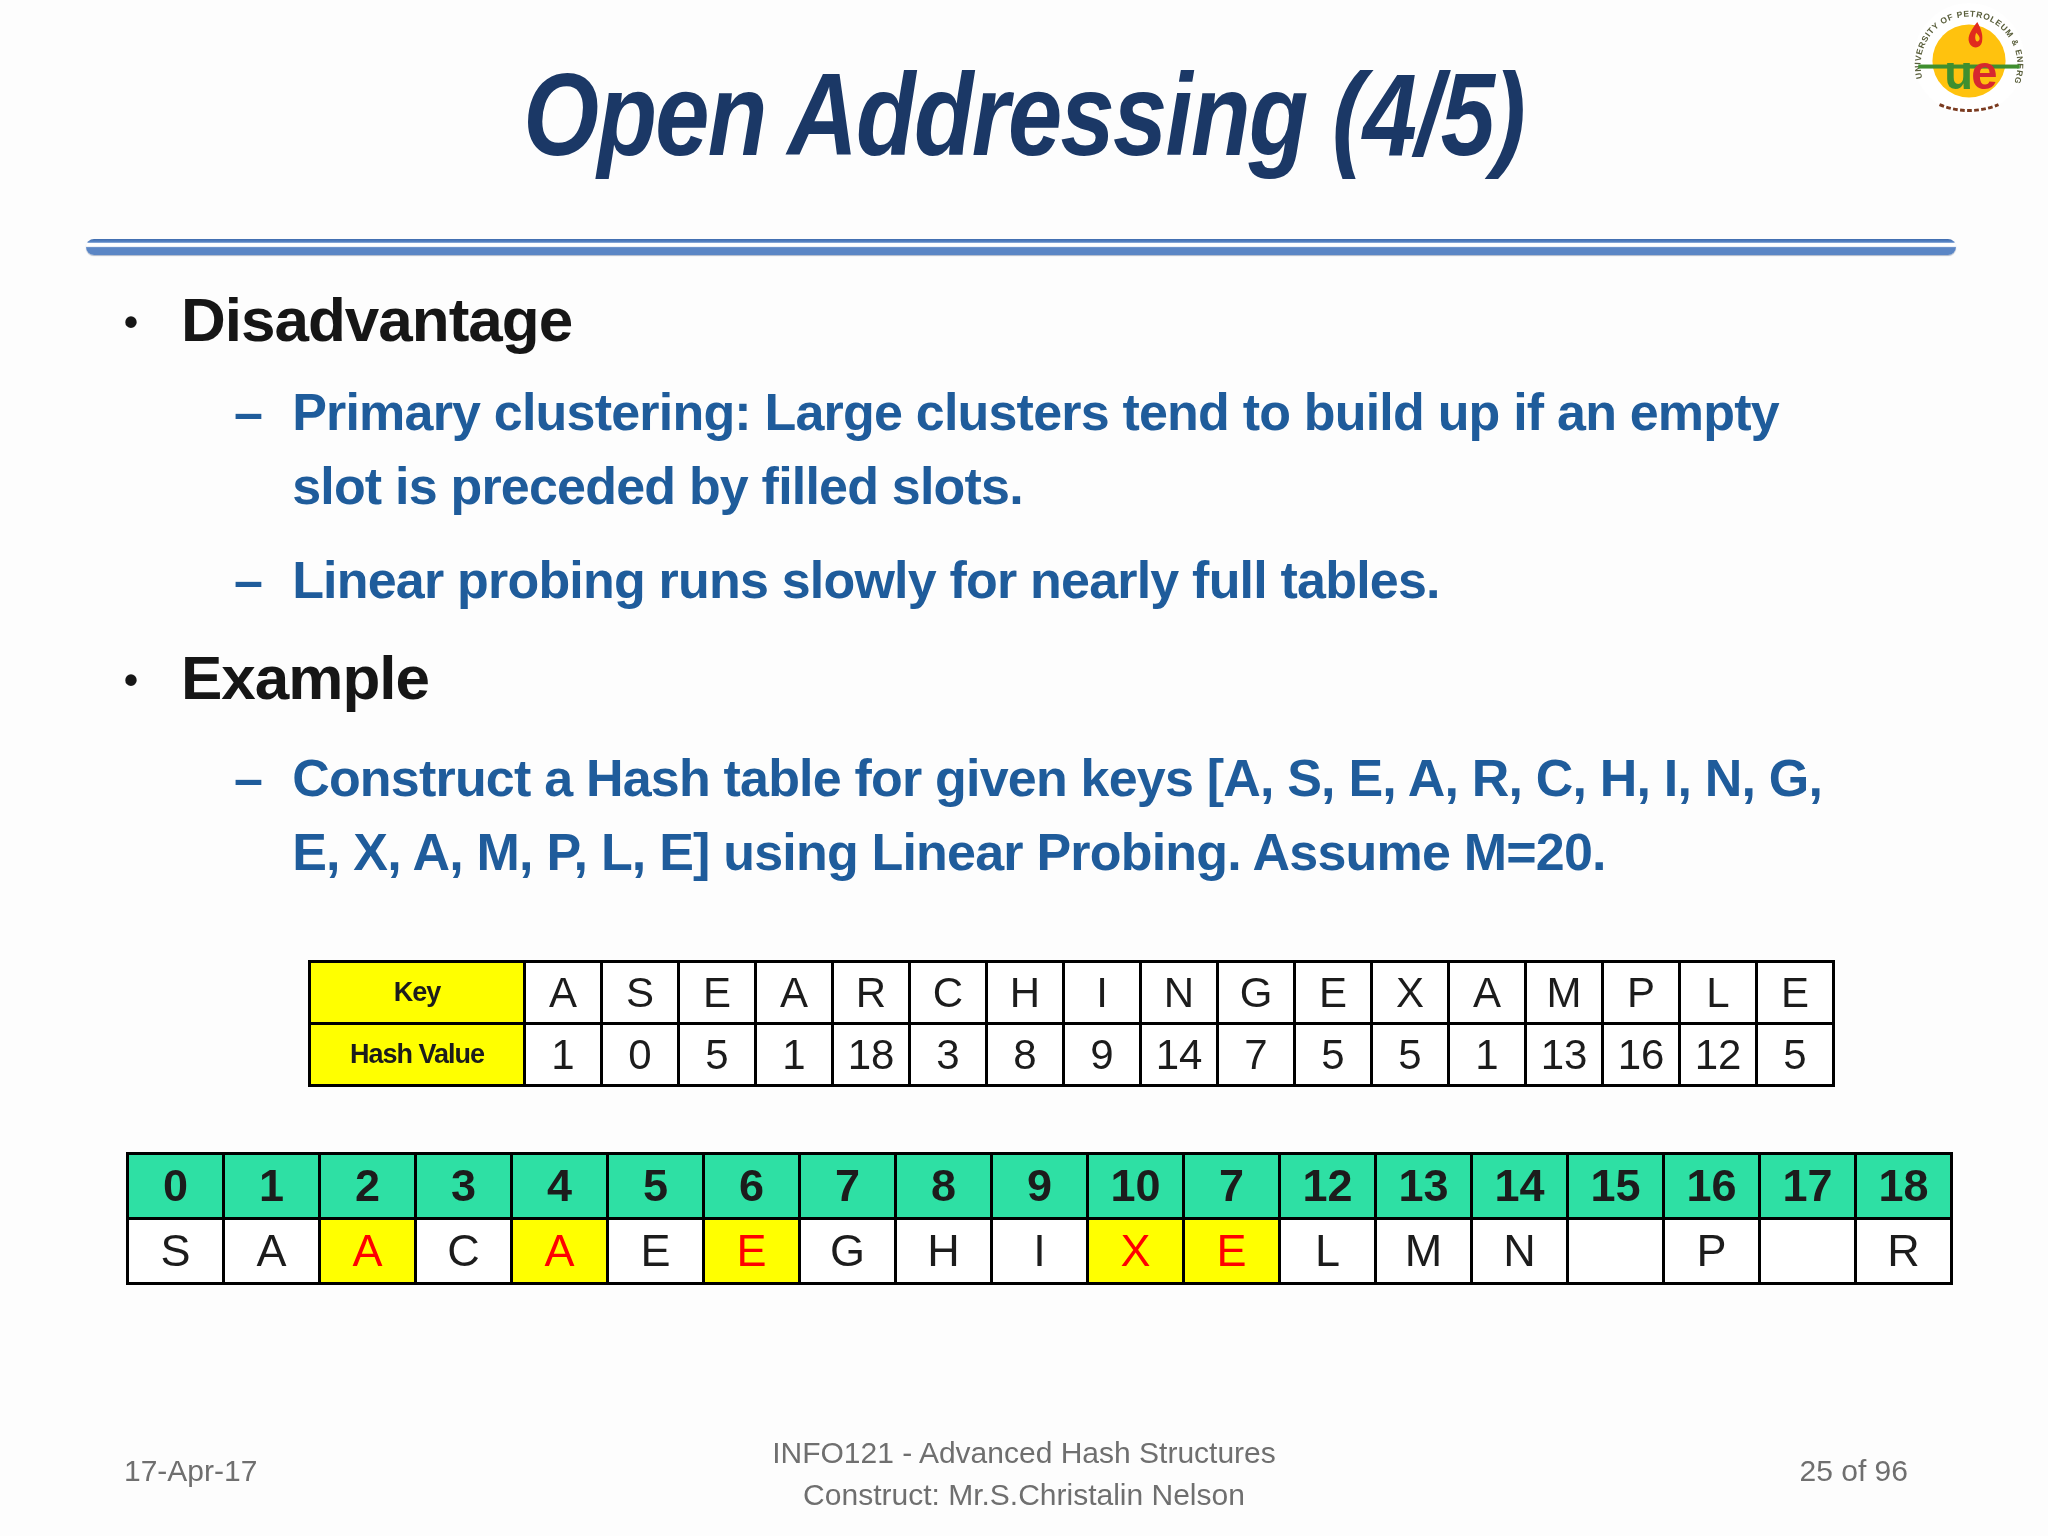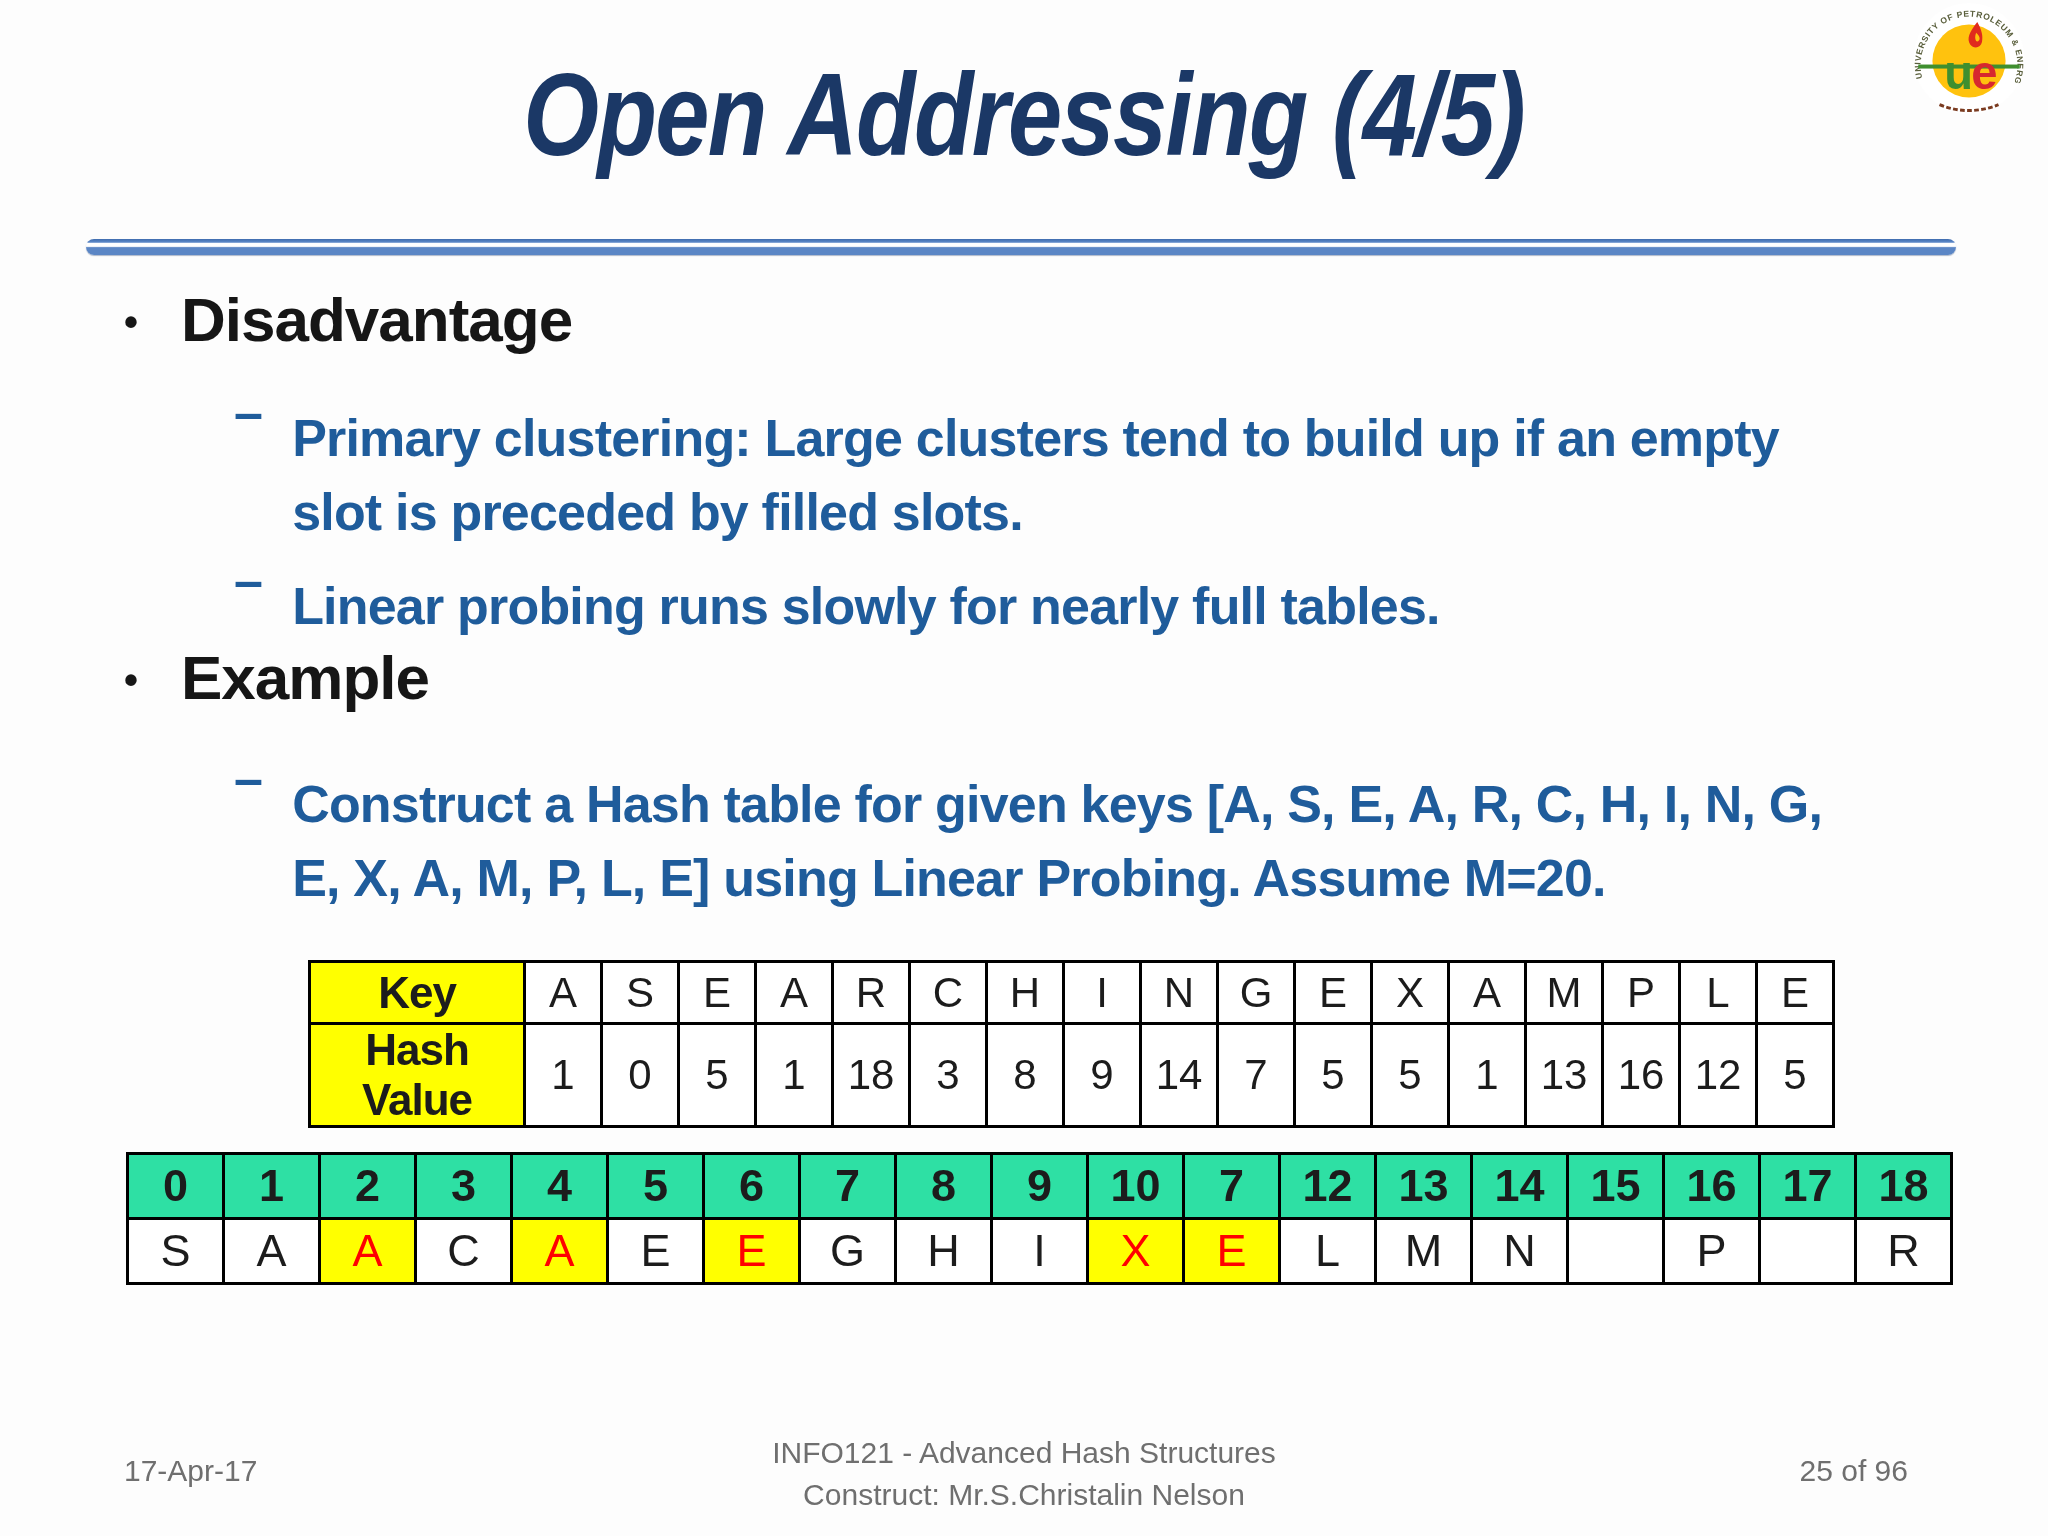--- a/index.html
+++ b/index.html
@@ -22,37 +22,37 @@
            box-shadow:0 1px 1px rgba(30,60,110,0.35);}
 
   
   .li{position:absolute;display:flex;align-items:flex-start;}
   .l1{left:124px;gap:44px;font-size:62px;font-weight:bold;color:#161616;
       letter-spacing:-1px;}
   .l1 .dot{font-size:40px;line-height:1;padding-top:18px;color:#161616;}
   .l2{left:234px;gap:30px;font-size:52px;font-weight:bold;color:#1f5c9b;
       letter-spacing:-0.8px;line-height:1.42;}
   .l2 .dash{line-height:1.42;}
-  .l2 .txt{white-space:pre-line;margin-top:26px;}
+  .l2 .txt{white-space:pre-line;}
 
   #b-disadvantage{top:284px;}
   #b-primary{top:376px;}
   #b-linear{top:544px;}
   #b-example{top:642px;}
   #b-construct{top:742px;}
 
   
   table{border-collapse:collapse;position:absolute;background:#ffffff;}
   td,th{border:3px solid #000000;text-align:center;vertical-align:middle;
         padding:0;font-weight:normal;}
 
   #key-table{left:308px;top:960px;}
   #key-table td{height:59px;font-size:42px;}
   #key-table .ylabel{width:212px;background:#ffff00;font-weight:bold;
-                     font-size:44px;letter-spacing:-1px;}
+                     font-size:27px;letter-spacing:-1px;}
   #key-table .kc{width:74px;}
 
   #hash-table{left:126px;top:1152px;}
   #hash-table th{width:93px;height:62px;background:#2ee0a4;
                  font-weight:bold;font-size:45px;}
   #hash-table td{height:62px;font-size:45px;}
   #hash-table td.hl{background:#ffff00;color:#ff0000;}
 
   
   .footer{position:absolute;color:#6f6f6f;font-size:30px;text-align:center;}

